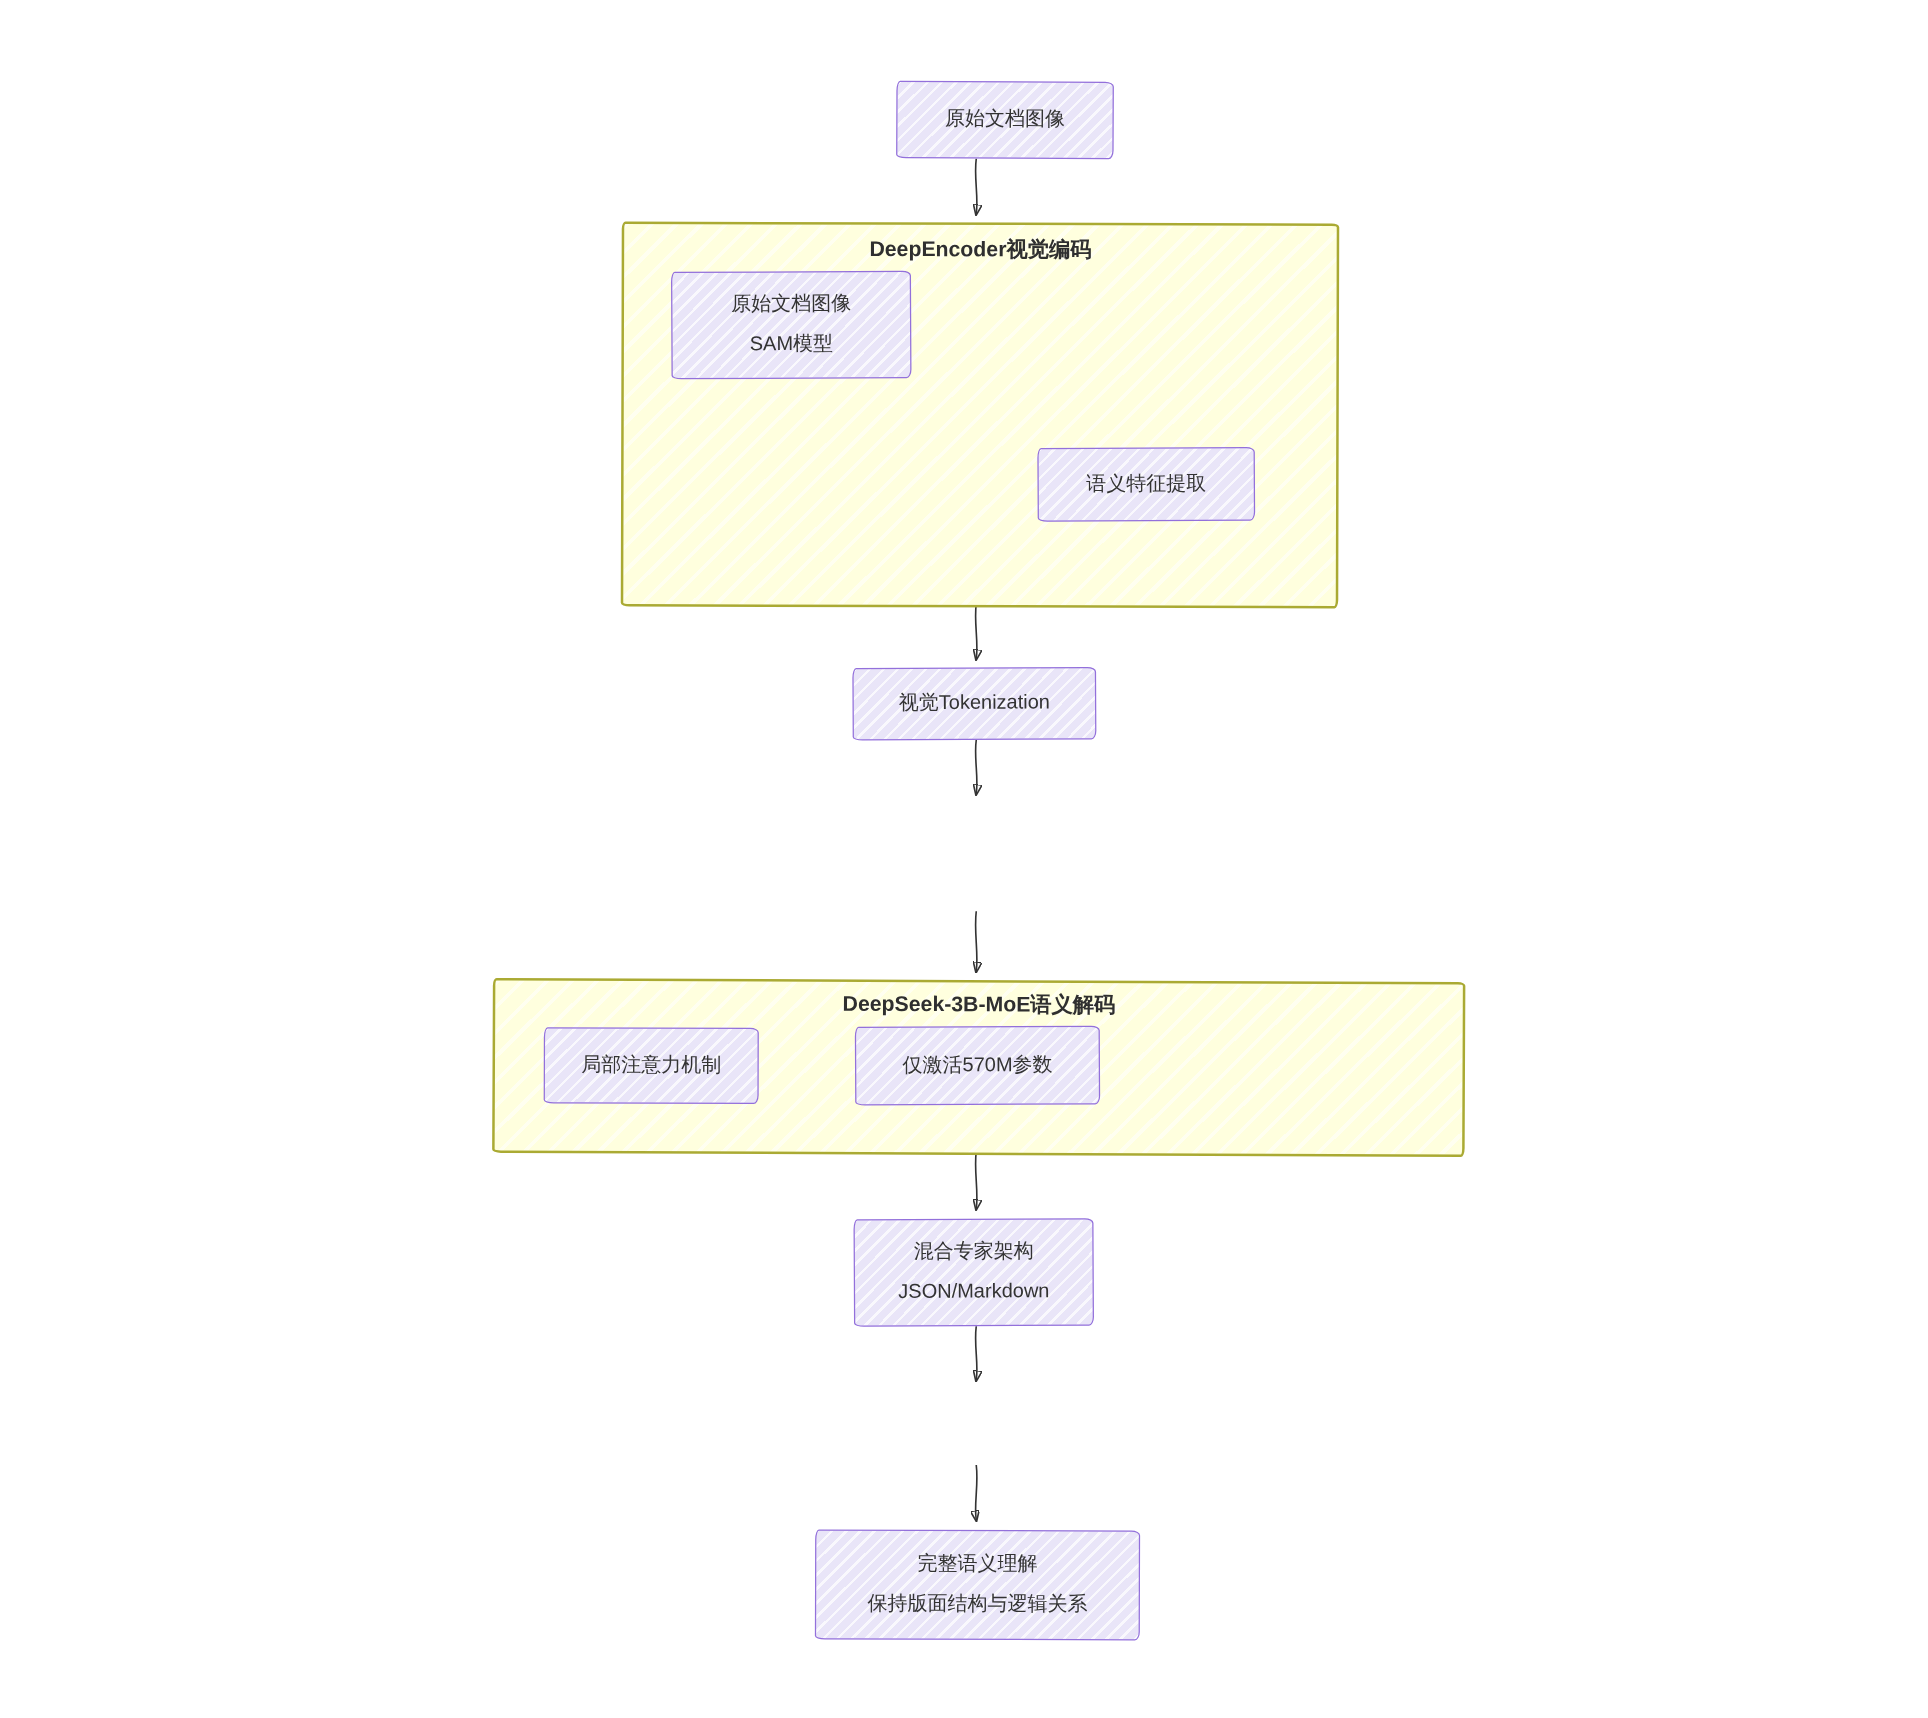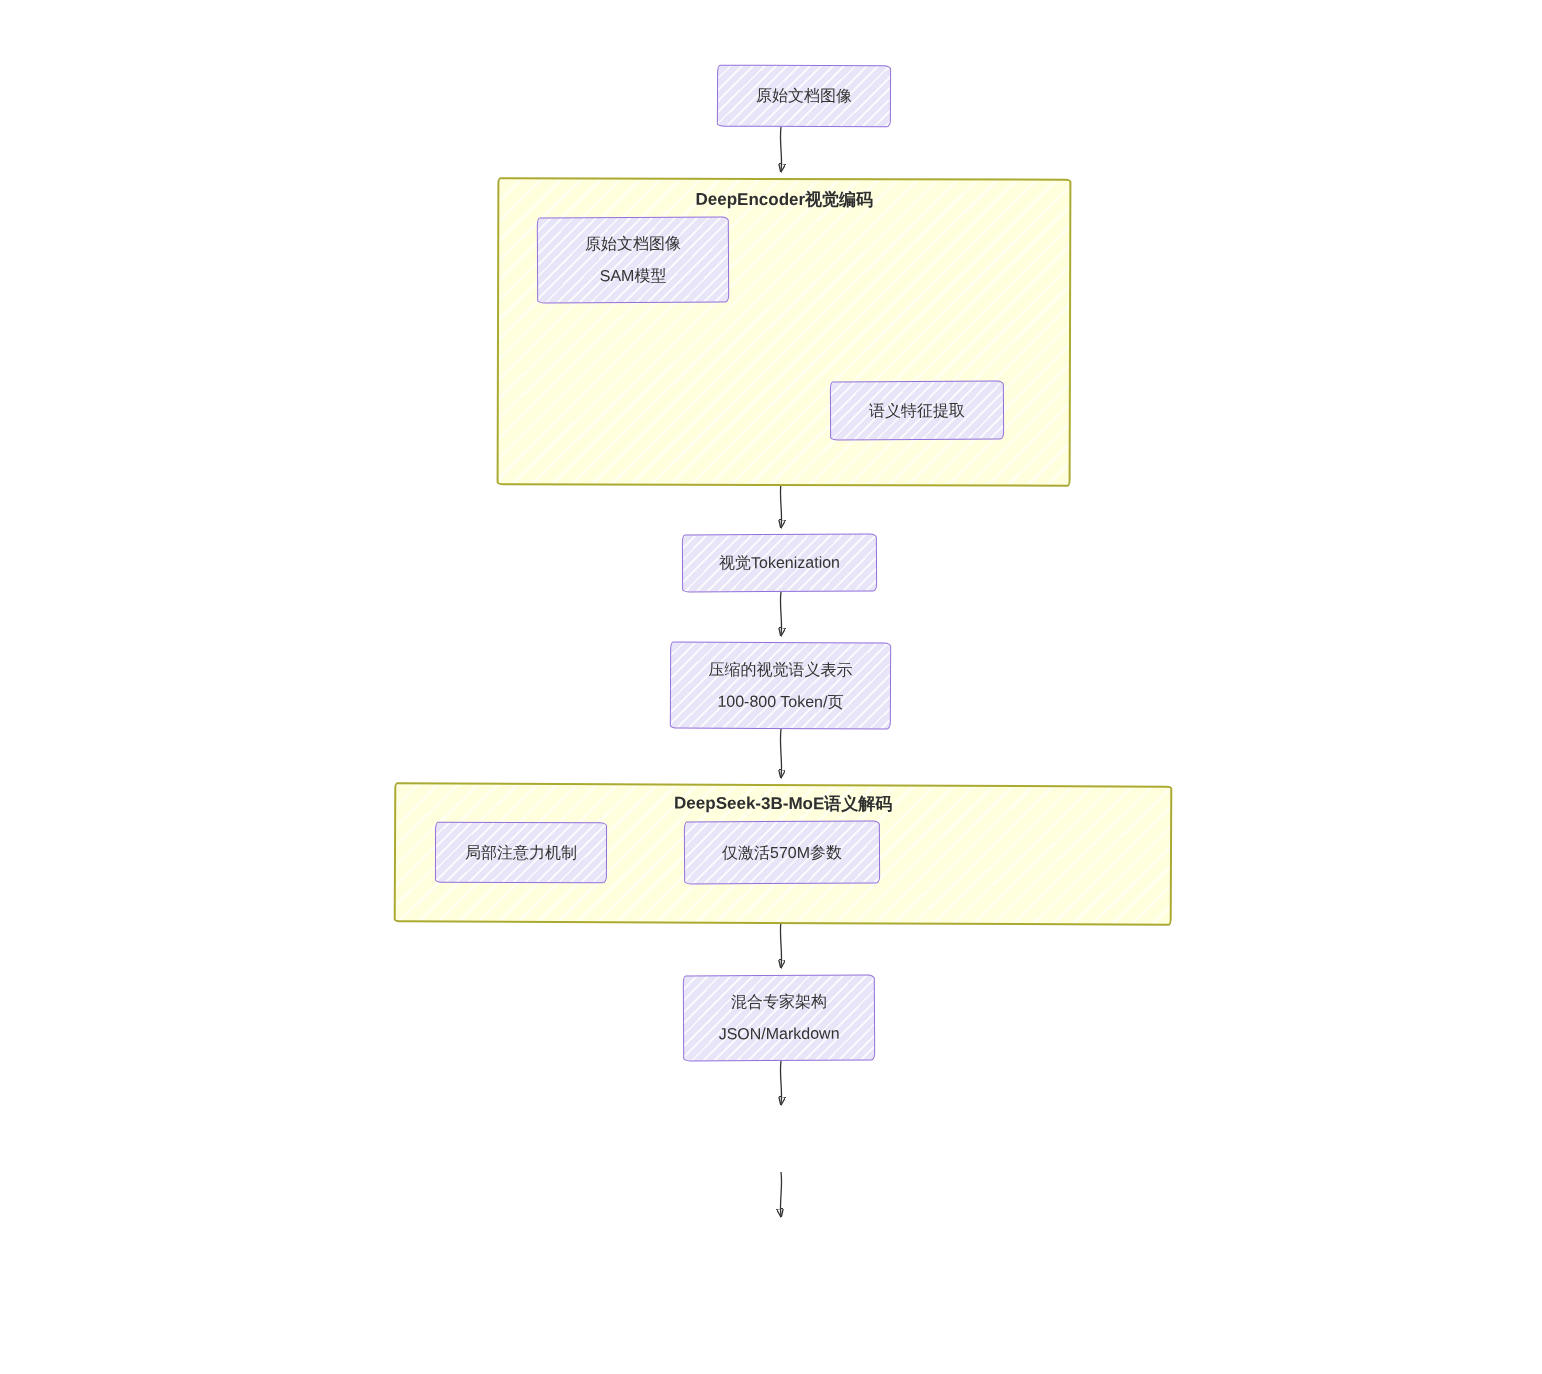--- a/index.html
+++ b/index.html
@@ -82,42 +82,42 @@
     <span>原始文档图像</span>
   </div>
 
   <div class="node r2" style="left:537px;top:217px;width:190px;height:84px">
     <span>原始文档图像</span>
     <span>SAM模型</span>
   </div>
 
 
 
-  <div class="node r2" style="left:830px;top:381px;width:172px;height:57px">
+  <div class="node r2" style="left:830px;top:358px;width:172px;height:57px">
     <span>语义特征提取</span>
   </div>
 
   <div class="node r2" style="left:682px;top:534px;width:193px;height:56px">
     <span>视觉Tokenization</span>
   </div>
 
-  <div class="node r1" style="left:670px;top:642px;width:219px;height:85px">
-    <span>压缩的视觉语义表示</span>
-    <span>100-800 Token/页</span>
-  </div>
 
   <div class="node r3" style="left:435px;top:822px;width:170px;height:59px">
     <span>局部注意力机制</span>
   </div>
 
   <div class="node r2" style="left:684px;top:821px;width:194px;height:61px">
     <span>仅激活570M参数</span>
   </div>
 
 
   <div class="node r2" style="left:683px;top:975px;width:190px;height:84px">
     <span>混合专家架构</span>
     <span>JSON/Markdown</span>
   </div>
 
 
+  <div class="node r3" style="left:652px;top:1224px;width:258px;height:86px">
+    <span>完整语义理解</span>
+    <span>保持版面结构与逻辑关系</span>
+  </div>
 
 </div>
 
 </body></html>

